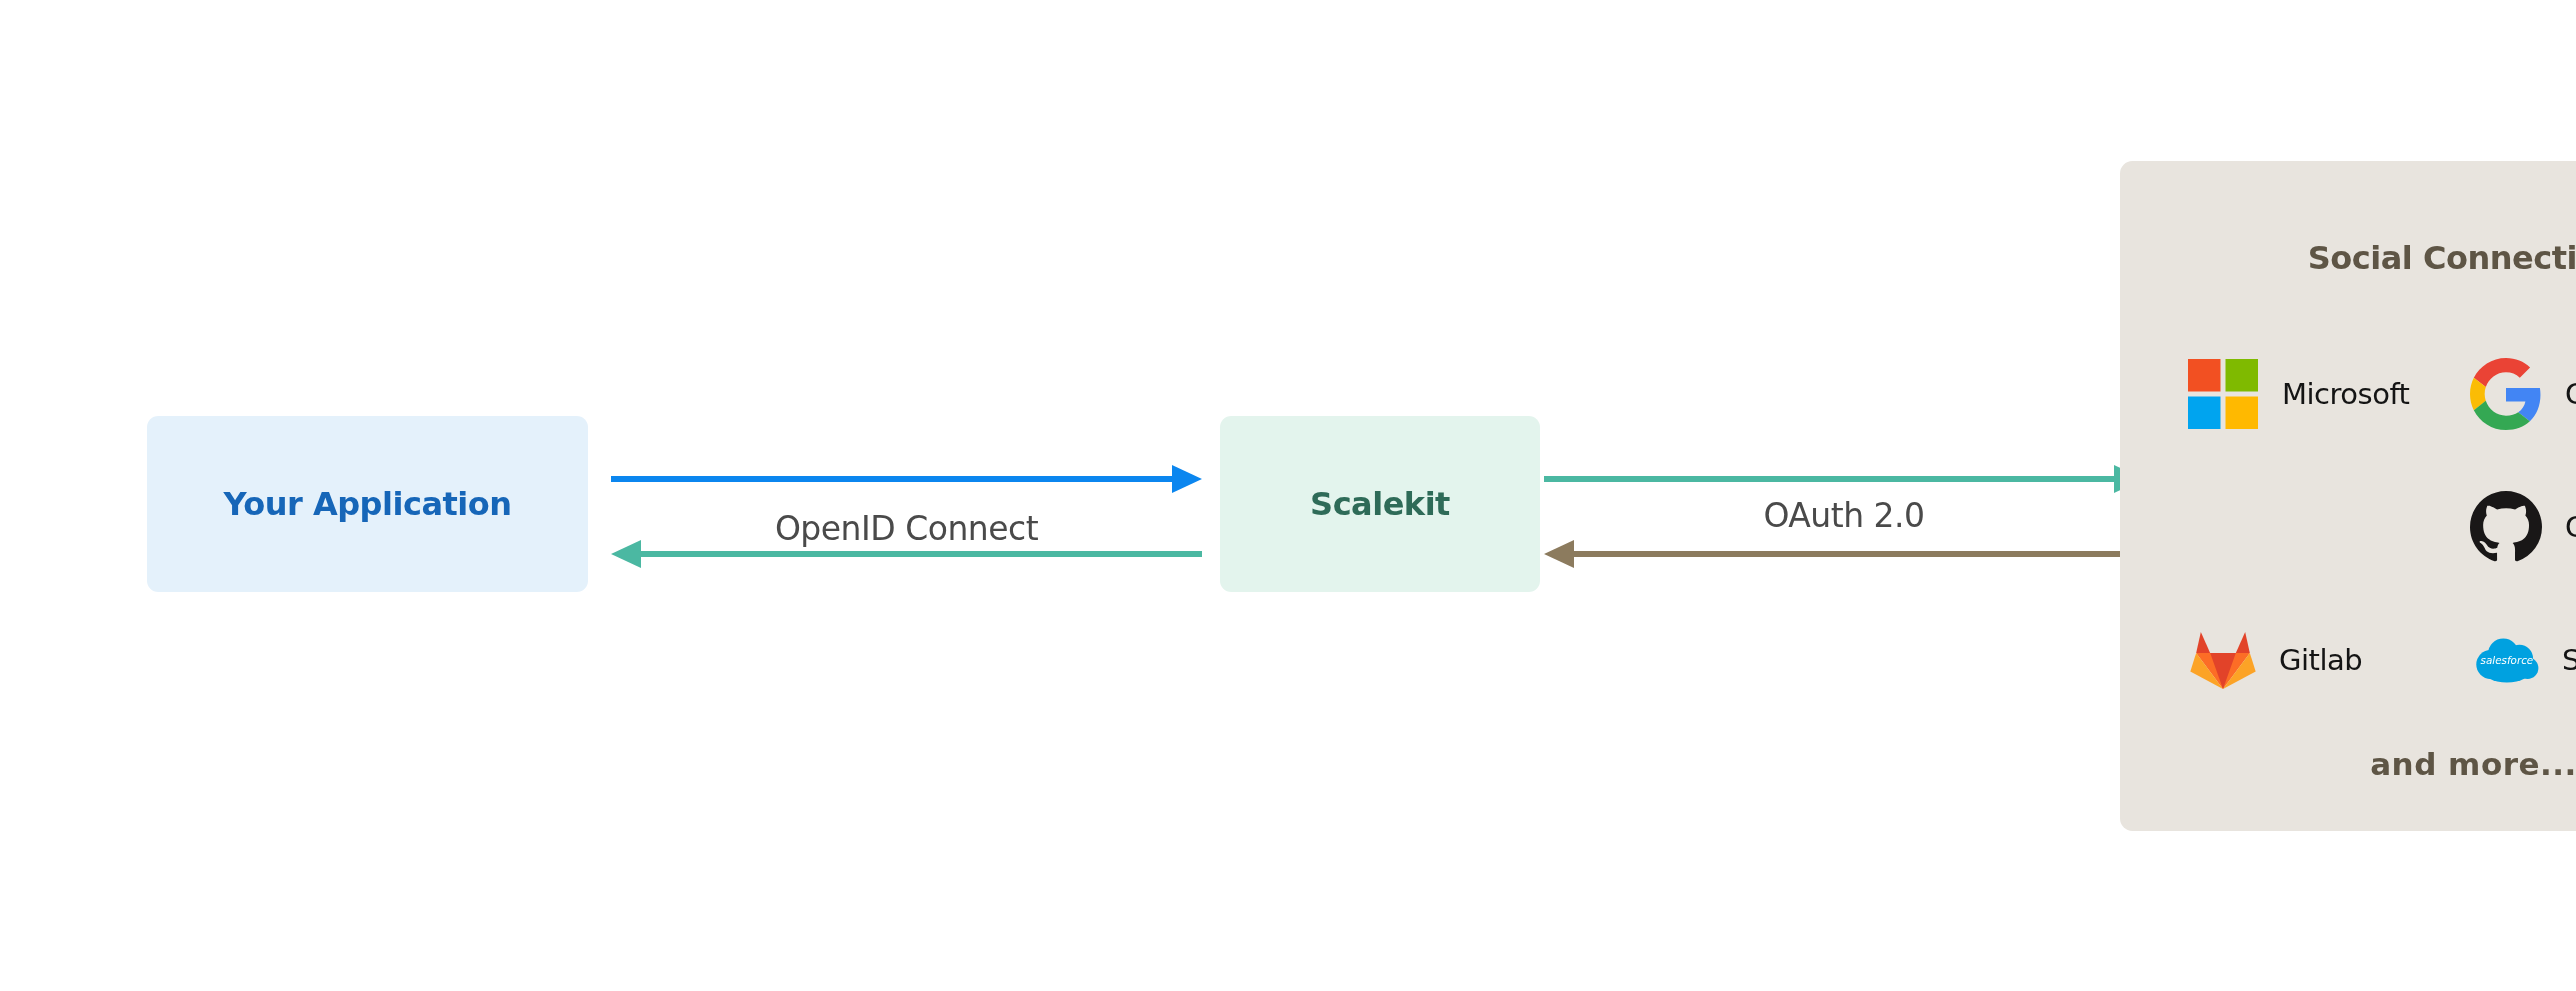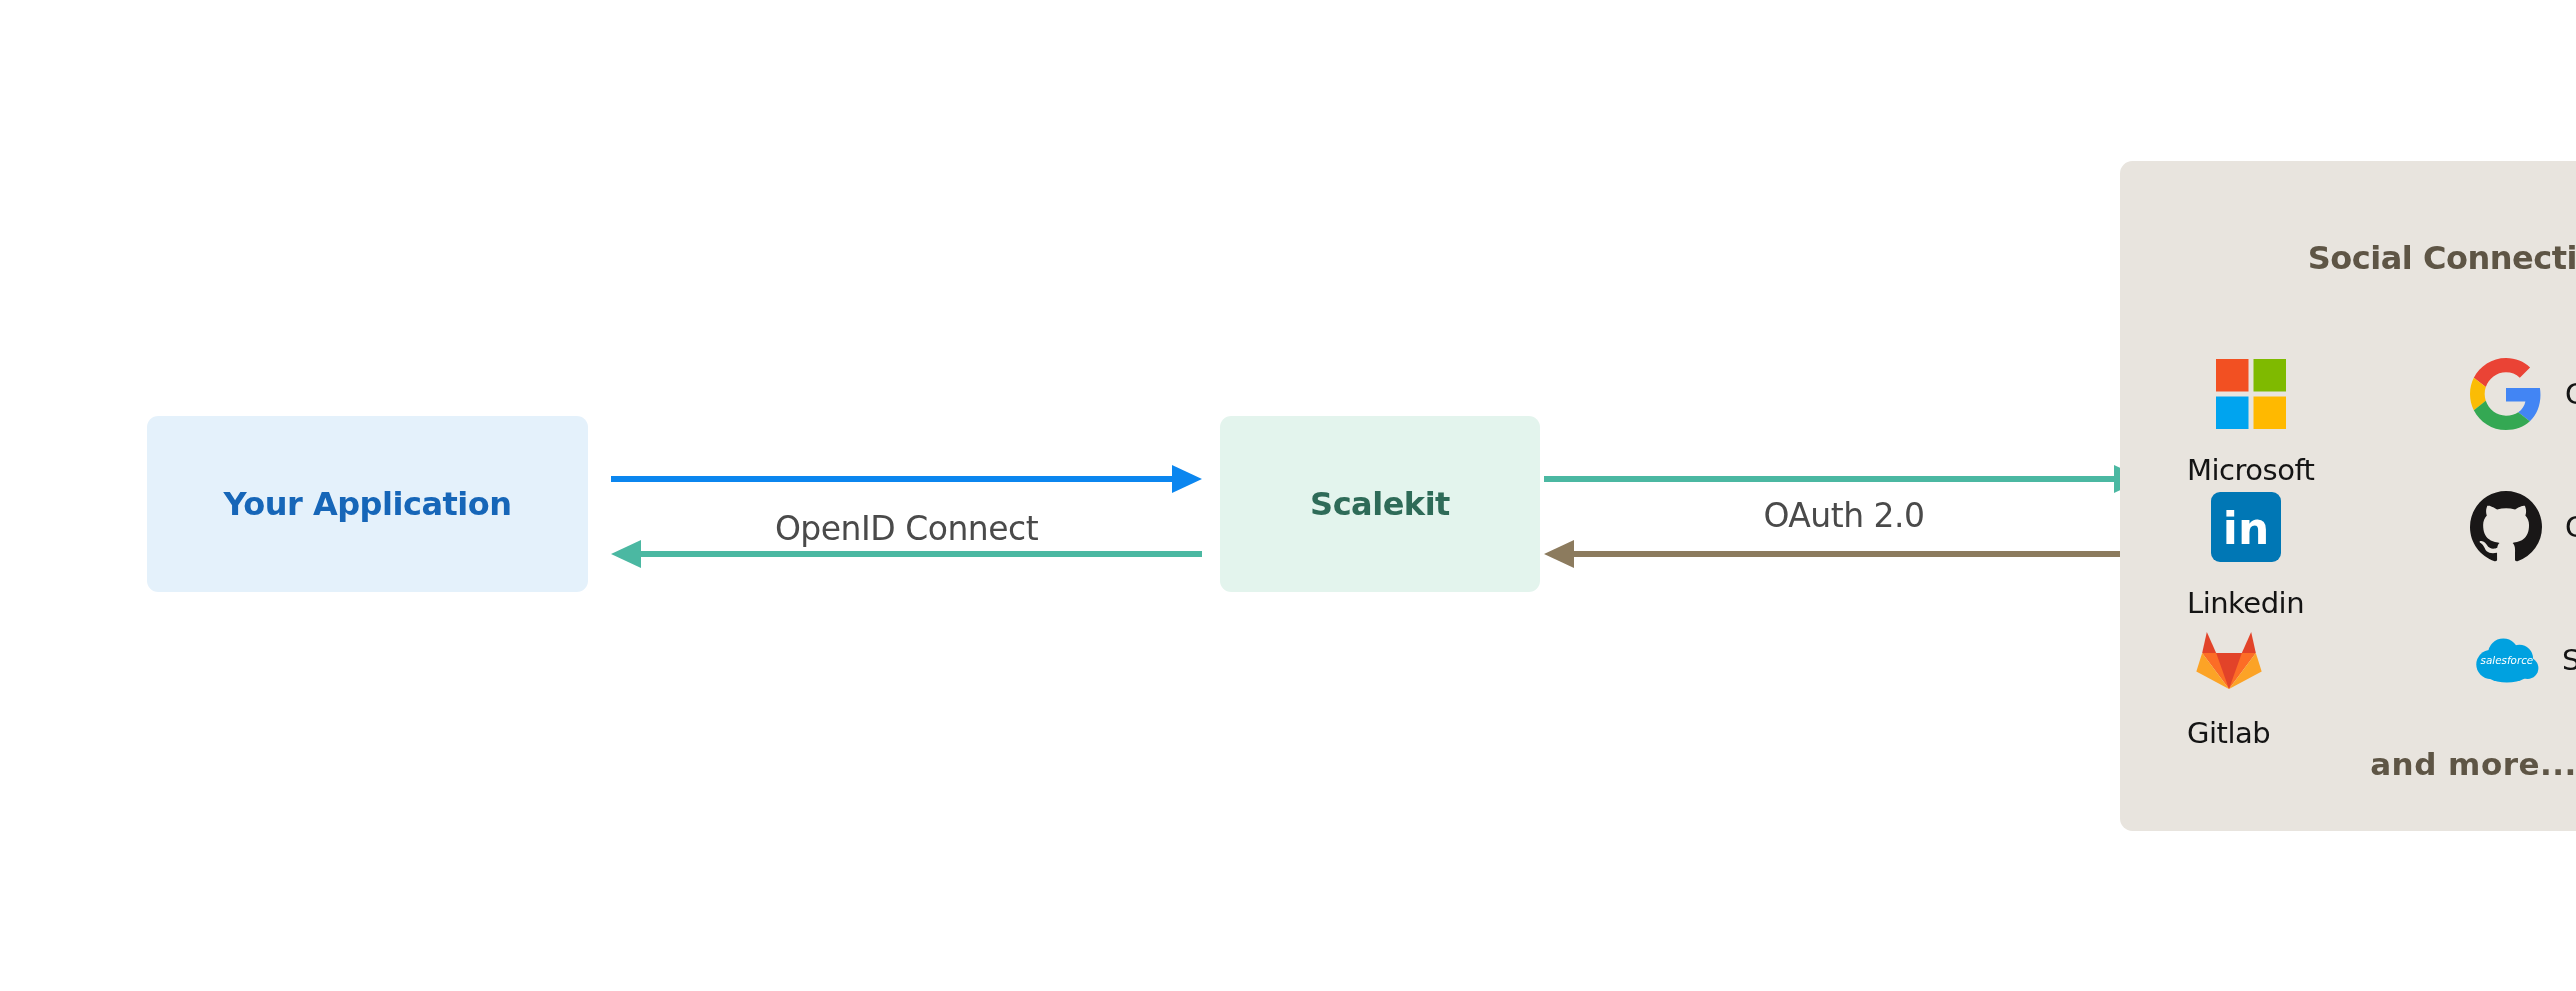--- a/index.html
+++ b/index.html
@@ -53,21 +53,21 @@
     background:var(--panel-bg);border-radius:12.4px;
   }
   .panel-title{
     position:absolute;left:0;top:78px;width:100%;text-align:center;
     color:var(--panel-heading);font-size:32px;font-weight:bold;letter-spacing:-0.5px;
   }
   .provider{
     position:absolute;display:flex;align-items:center;gap:23px;height:72px;
   }
   .p-r1{top:197px;} .p-r2{top:330px;} .p-r3{top:463px;gap:20px;}
-  .p-c1{left:67px;flex-direction:column;} .p-c2{left:350px;}
+  .p-c1{left:67px;} .p-c2{left:350px;}
   .provider .icon{width:72px;height:72px;flex:none;display:flex;align-items:center;justify-content:center;}
   .provider .p-label{
     color:var(--provider-label);font-size:29px;font-weight:500;letter-spacing:-0.5px;white-space:nowrap;
   }
   .panel-footer{
     position:absolute;left:0;top:585px;width:100%;text-align:center;
     color:var(--panel-heading);font-size:31px;font-weight:bold;letter-spacing:0.5px;
   }
 </style>
 </head>
@@ -119,29 +119,20 @@
         <svg width="72" height="72" viewBox="0 0 48 48" aria-hidden="true">
           <path fill="#EA4335" d="M24 9.5c3.54 0 6.71 1.22 9.21 3.6l6.85-6.85C35.9 2.38 30.47 0 24 0 14.62 0 6.51 5.38 2.56 13.22l7.98 6.19C12.43 13.72 17.74 9.5 24 9.5z"></path>
           <path fill="#4285F4" d="M46.98 24.55c0-1.57-.15-3.09-.38-4.55H24v9.02h12.94c-.58 2.96-2.26 5.48-4.78 7.18l7.73 6c4.51-4.18 7.09-10.36 7.09-17.65z"></path>
           <path fill="#FBBC05" d="M10.53 28.59c-.48-1.45-.76-2.99-.76-4.59s.27-3.14.76-4.59l-7.98-6.19C.92 16.46 0 20.12 0 24c0 3.88.92 7.54 2.56 10.78l7.97-6.19z"></path>
           <path fill="#34A853" d="M24 48c6.48 0 11.93-2.13 15.89-5.81l-7.73-6c-2.15 1.45-4.92 2.3-8.16 2.3-6.26 0-11.57-4.22-13.47-9.91l-7.98 6.19C6.51 42.62 14.62 48 24 48z"></path>
         </svg>
       </span>
       <span class="p-label">Google</span>
     </div>
 
-    <div class="provider p-r2 p-c1">
-      <span class="icon">
-        <svg width="70" height="70" viewBox="0 0 140 140" aria-hidden="true">
-          <rect x="0" y="0" width="140" height="140" rx="18" fill="#0077B5"></rect>
-          <text x="70" y="104" text-anchor="middle" font-family="DejaVu Sans, sans-serif" font-size="88" font-weight="bold" fill="#ffffff">in</text>
-        </svg>
-      </span>
-      <span class="p-label">Linkedin</span>
-    </div>
 
     <div class="provider p-r2 p-c2">
       <span class="icon">
         <svg width="72" height="72" viewBox="0 0 16 16" aria-hidden="true">
           <path fill="#191717" d="M8 0C3.58 0 0 3.58 0 8c0 3.54 2.29 6.53 5.47 7.59.4.07.55-.17.55-.38 0-.19-.01-.82-.01-1.49-2.01.37-2.53-.49-2.69-.94-.09-.23-.48-.94-.82-1.13-.28-.15-.68-.52-.01-.53.63-.01 1.08.58 1.23.82.72 1.21 1.87.87 2.33.66.07-.52.28-.87.51-1.07-1.78-.2-3.64-.89-3.64-3.95 0-.87.31-1.59.82-2.15-.08-.2-.36-1.02.08-2.12 0 0 .67-.21 2.2.82.64-.18 1.32-.27 2-.27s1.36.09 2 .27c1.53-1.04 2.2-.82 2.2-.82.44 1.1.16 1.92.08 2.12.51.56.82 1.27.82 2.15 0 3.07-1.87 3.75-3.65 3.95.29.25.54.73.54 1.48 0 1.07-.01 1.93-.01 2.2 0 .21.15.46.55.38A8.01 8.01 0 0 0 16 8c0-4.42-3.58-8-8-8z"></path>
         </svg>
       </span>
       <span class="p-label">Github</span>
     </div>
 

